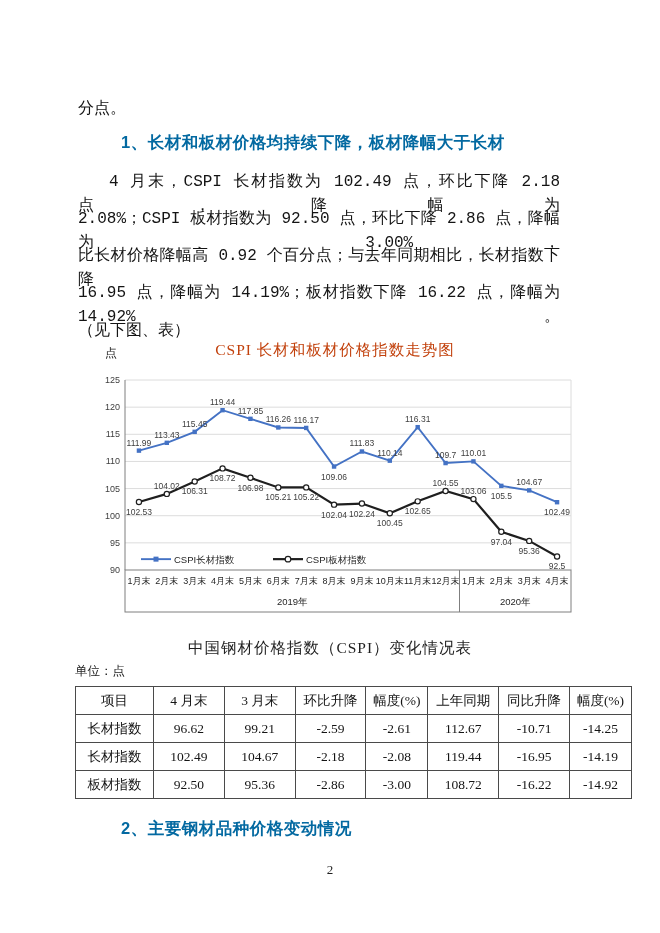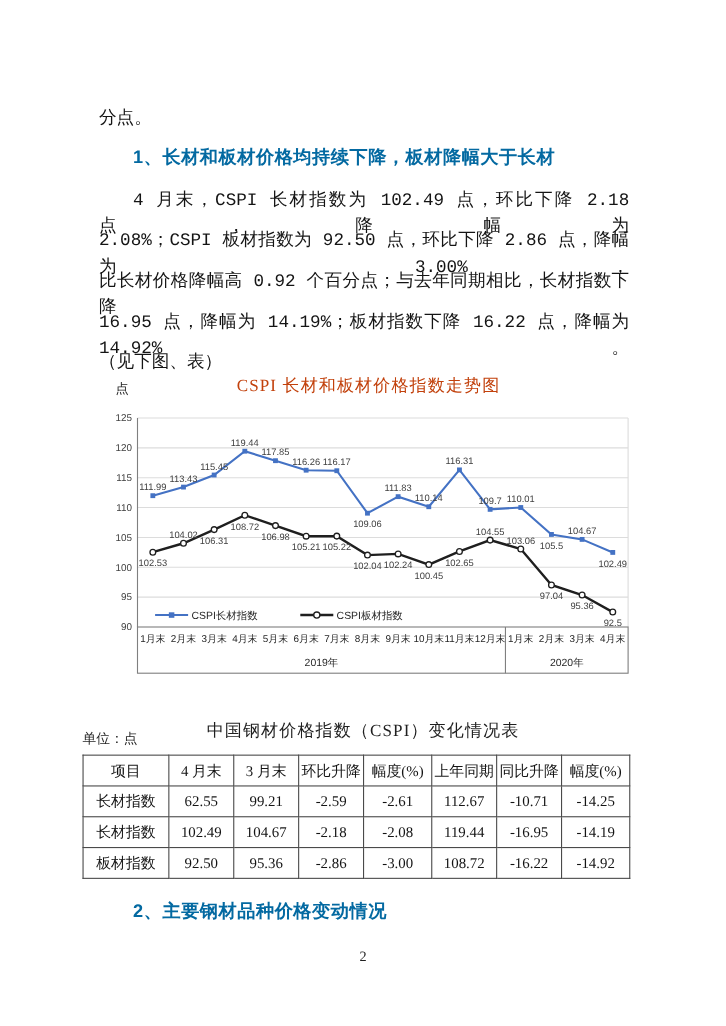--- a/index.html
+++ b/index.html
@@ -1,39 +1,39 @@
 <!DOCTYPE html>
 <html><head>
 <meta charset="utf-8">
 <style>
   * { margin:0; padding:0; box-sizing:border-box; }
   html,body { background:#ffffff; }
   body { font-family:"Liberation Serif", serif; color:#1a1a1a; }
   .page { position:relative; width:660px; height:933px; background:#ffffff; overflow:hidden; }
 
-  .tline { position:absolute; left:90px; width:482px; font-size:16px; line-height:24px; color:#141414; }
+  .tline { position:absolute; left:78px; width:482px; font-size:16px; line-height:24px; color:#141414; }
   .jline { text-align:justify; text-align-last:justify;font-family:Liberation Mono, monospace; }
   .indent { text-indent:31px; }
 
   .heading { position:absolute; left:121px; font-family:"Liberation Sans", sans-serif;
              font-weight:bold; font-size:16.5px; color:#0369a1; letter-spacing:0.5px; }
 
   .chart { position:absolute; left:95px; top:338px; width:480px; height:292px; }
   .chart-title { position:absolute; left:0; right:0; top:2px; text-align:center;
                  font-size:15.5px; color:#c2410c; letter-spacing:1px; }
   .chart-unit { position:absolute; left:10px; top:7px; font-size:12px; color:#262626; }
   #chart-svg { position:absolute; left:0; top:28px; }
   #chart-svg text { font-family:"Liberation Sans", sans-serif; }
 
   .table-title { position:absolute; left:0; right:0; top:638px; text-align:center;
-                 font-size:15.5px; color:#1f1f1f; letter-spacing:1px;margin-top:16px; }
+                 font-size:15.5px; color:#1f1f1f; letter-spacing:1px; }
   .unit-label { position:absolute; top:663px; left:75px; width:496px; text-align:left;
                 font-size:12.5px; color:#1f1f1f; }
   .table-wrap { position:absolute; left:75px; top:686px; width:510px; }
-  table { border-collapse:collapse; width:498px; table-layout:fixed; }
+  table { border-collapse:collapse; width:557px; table-layout:fixed; }
   th, td { border:1px solid #4a4a4a; text-align:center; font-weight:normal;
            font-size:13.5px; height:28px; color:#141414; padding:0 2px; }
   th:nth-child(1), td:nth-child(1) { width:78px; }
   th:nth-child(5), td:nth-child(5), th:nth-child(8), td:nth-child(8) { width:62px; }
 
   .page-number { position:absolute; left:0; right:0; top:862px; text-align:center;
                  font-size:13px; color:#1f1f1f; }
 </style>
 </head>
 <body>
@@ -179,21 +179,21 @@
             <th>环比升降</th>
             <th>幅度(%)</th>
             <th>上年同期</th>
             <th>同比升降</th>
             <th>幅度(%)</th>
           </tr>
         </thead>
       <tbody id="cspi-tbody">
           <tr>
             <td>长材指数</td>
-            <td>62.55</td>
+            <td>96.62</td>
             <td>99.21</td>
             <td>-2.59</td>
             <td>-2.61</td>
             <td>112.67</td>
             <td>-10.71</td>
             <td>-14.25</td>
           </tr>
           <tr>
             <td>长材指数</td>
             <td>102.49</td>

